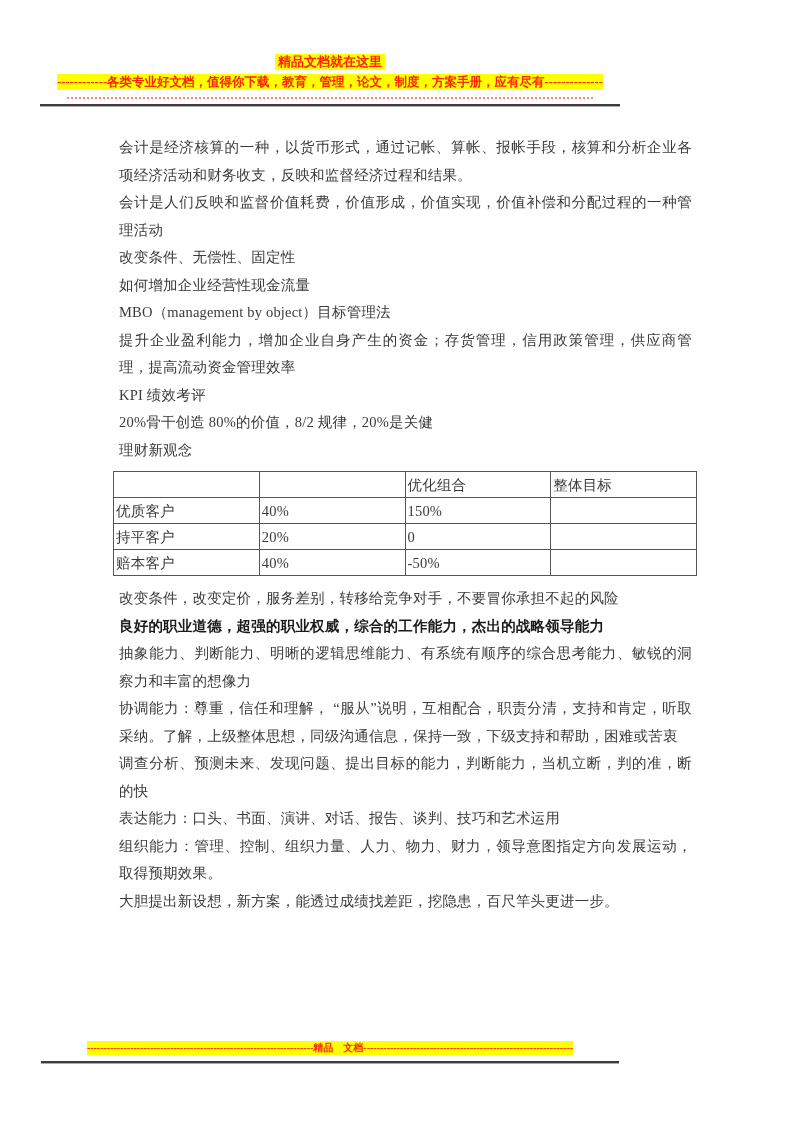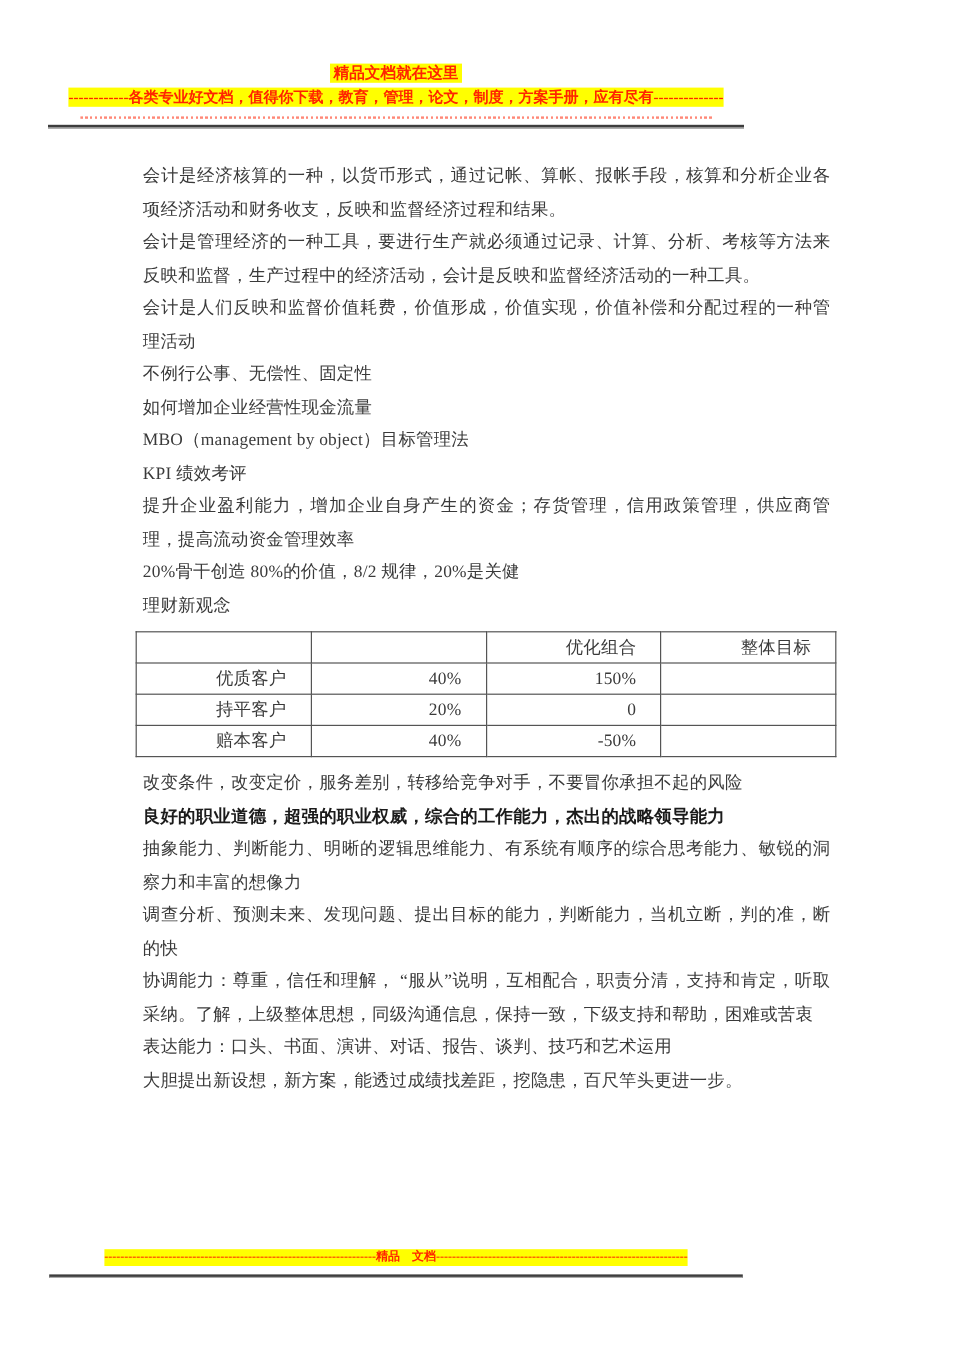--- a/index.html
+++ b/index.html
@@ -43,22 +43,22 @@
   .content p{margin:0;}
   .content p.bold{font-weight:bold;color:#1b1b1b;}
 
   
   table.mix{
     border-collapse:collapse;table-layout:fixed;
     width:584px;margin:7px 0 9px -6px;
   }
   table.mix td{
     border:1px solid var(--table-border);
-    height:26px;padding:0 20px;
-    text-align:right;vertical-align:middle;
+    height:26px;padding:0 2px;
+    text-align:left;vertical-align:middle;
     font-size:14.5px;color:var(--text-color);line-height:18px;
   }
 
   
   .footer{position:absolute;left:0;right:0;top:1041px;text-align:center;}
   .footer-band{
     display:inline-block;background:var(--highlight-yellow);color:var(--accent-red);
     font-size:10px;line-height:14px;font-weight:bold;white-space:nowrap;
     max-width:540px;overflow:hidden;
   }
@@ -73,27 +73,26 @@
     <span class="hl header-line1">精品文档就在这里</span>
     <div class="header-line2-wrap">
       <span class="hl header-line2">------------各类专业好文档，值得你下载，教育，管理，论文，制度，方案手册，应有尽有--------------</span>
     </div>
     <div class="dotted-rule"></div>
     <div class="dark-rule"></div>
   </div>
 
   <div class="content">
     <p>会计是经济核算的一种，以货币形式，通过记帐、算帐、报帐手段，核算和分析企业各项经济活动和财务收支，反映和监督经济过程和结果。</p>
-    <p>会计是管理经济的一种工具，要进行生产就必须通过记录、计算、分析、考核等方法来反映和监督，生产过程中的经济活动，会计是反映和监督经济活动的一种工具。</p>
     <p>会计是人们反映和监督价值耗费，价值形成，价值实现，价值补偿和分配过程的一种管理活动</p>
-    <p>不例行公事、无偿性、固定性</p>
+    <p>改变条件、无偿性、固定性</p>
     <p>如何增加企业经营性现金流量</p>
     <p>MBO（management by object）目标管理法</p>
+    <p>提升企业盈利能力，增加企业自身产生的资金；存货管理，信用政策管理，供应商管理，提高流动资金管理效率</p>
     <p>KPI 绩效考评</p>
-    <p>提升企业盈利能力，增加企业自身产生的资金；存货管理，信用政策管理，供应商管理，提高流动资金管理效率</p>
     <p>20%骨干创造 80%的价值，8/2 规律，20%是关健</p>
     <p>理财新观念</p>
 
     <table class="mix">
       <tbody>
         <tr>
           <td></td>
           <td></td>
           <td>优化组合</td>
           <td>整体目标</td>
@@ -115,23 +114,24 @@
           <td>40%</td>
           <td>-50%</td>
           <td></td>
         </tr>
       </tbody>
     </table>
 
     <p>改变条件，改变定价，服务差别，转移给竞争对手，不要冒你承担不起的风险</p>
     <p class="bold">良好的职业道德，超强的职业权威，综合的工作能力，杰出的战略领导能力</p>
     <p>抽象能力、判断能力、明晰的逻辑思维能力、有系统有顺序的综合思考能力、敏锐的洞察力和丰富的想像力</p>
+    <p>协调能力：尊重，信任和理解， “服从”说明，互相配合，职责分清，支持和肯定，听取采纳。了解，上级整体思想，同级沟通信息，保持一致，下级支持和帮助，困难或苦衷</p>
     <p>调查分析、预测未来、发现问题、提出目标的能力，判断能力，当机立断，判的准，断的快</p>
-    <p>协调能力：尊重，信任和理解， “服从”说明，互相配合，职责分清，支持和肯定，听取采纳。了解，上级整体思想，同级沟通信息，保持一致，下级支持和帮助，困难或苦衷</p>
     <p>表达能力：口头、书面、演讲、对话、报告、谈判、技巧和艺术运用</p>
+    <p>组织能力：管理、控制、组织力量、人力、物力、财力，领导意图指定方向发展运动，取得预期效果。</p>
     <p>大胆提出新设想，新方案，能透过成绩找差距，挖隐患，百尺竿头更进一步。</p>
   </div>
 
   <div class="footer">
     <span class="footer-band">--------------------------------------------------------------------精品　文档---------------------------------------------------------------</span>
     <div class="dark-rule"></div>
   </div>
 
 </div>
 

